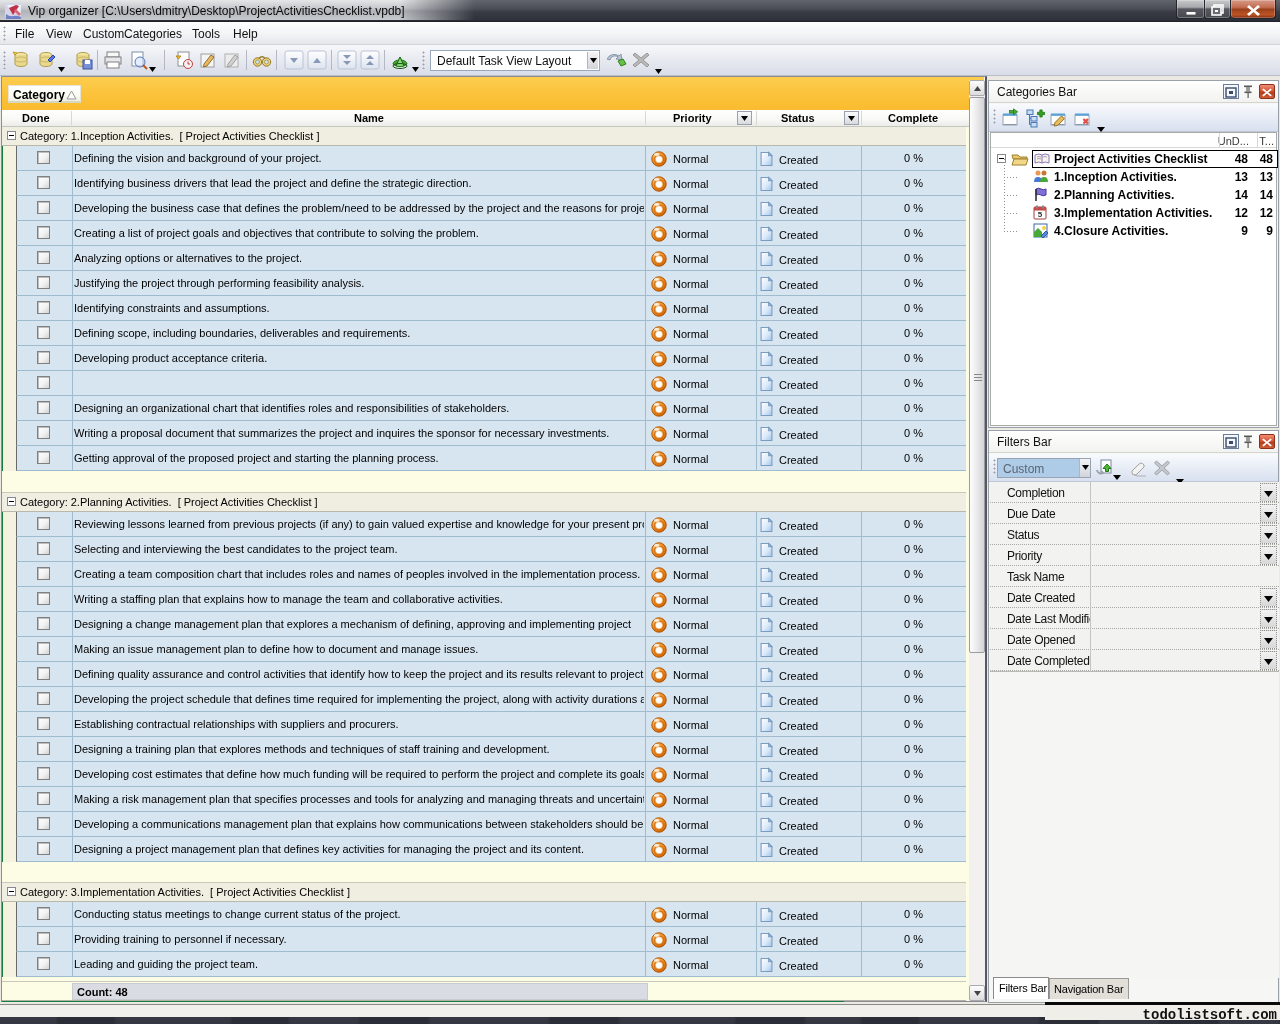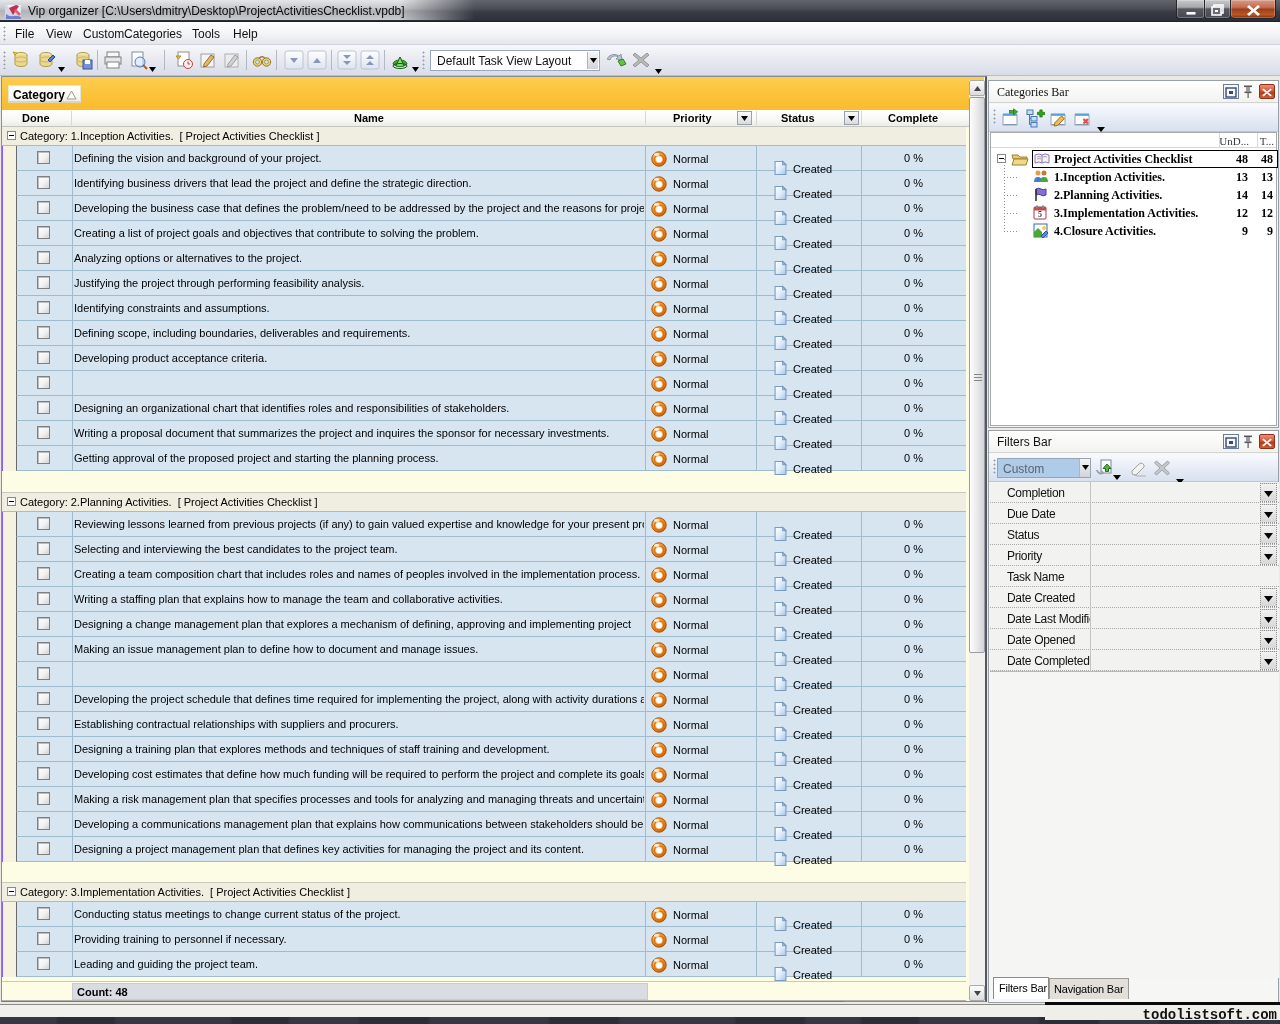--- a/index.html
+++ b/index.html
@@ -41,36 +41,36 @@
 #grid { position:absolute; left:1px; top:76px; width:986px; height:926px; background:#fdfce4; border:1px solid #8a8d94; border-right:2px solid #55585e; }
 #groupband { position:absolute; left:0; top:0; width:982px; height:33px; background:linear-gradient(to bottom,#fdcd4f 0%,#fbc138 60%,#fabc2f 100%); }
 #catbtn { position:absolute; left:6px; top:8px; width:73px; height:18px; background:linear-gradient(to bottom,#ffffff 0%,#fbfbf3 60%,#eeeee4 100%); border:1px solid #e6e4d4; border-bottom:2px solid #d8d5c0; }
 #catbtn b { position:absolute; left:4px; top:2px; font-size:12px; color:#000; }
 #catbtn svg { position:absolute; right:3px; top:4px; }
 #ghead { position:absolute; left:0; top:33px; width:982px; height:17px; background:linear-gradient(to bottom,#ffffff 0%,#f8f8f6 60%,#ebebe7 100%); border-bottom:1px solid #c6c6c0; font-weight:bold; font-size:11px; color:#000; }
 #ghead .h { position:absolute; top:2px; }
 #ghead .vline { position:absolute; top:1px; width:1px; height:14px; background:#d8d8d2; }
 .hdrop { position:absolute; top:1px; width:15px; height:14px; background:linear-gradient(to bottom,#fbfbfc,#d8dade); border:1px solid #9aa0ac; }
 .hdrop svg { display:block; margin:4px auto 0; }
-#gbody { position:absolute; left:0; top:50px; width:842px; height:875px; background:#8b5cf6; }
+#gbody { position:absolute; left:0; top:50px; width:842px; height:875px; background:#15803d; }
 .ygap { position:absolute; left:0; width:964px; background:#fdfce4; border-bottom:1px solid #c8c8bc; }
 .grow { position:absolute; left:0; width:964px; height:19px; background:#f0eee1; border-bottom:1px solid #b8b8ac; font-size:11px; }
 .minus { position:absolute; left:5px; top:4px; width:9px; height:9px; background:#fff; border:1px solid #848890; }
 .mh { position:absolute; left:1px; top:3px; width:5px; height:1px; background:#000; }
 .gt { position:absolute; left:18px; top:3px; color:#000; white-space:nowrap; }
 .drow { position:absolute; left:0; width:964px; height:25px; font-size:11px; color:#000; }
 .drow::before { content:""; position:absolute; left:1px; top:0; width:13px; height:25px; background:#f5f3e0; }
 .drow::after { content:""; position:absolute; left:14px; top:0; width:950px; height:25px; background:#d7e5f1; border-left:1px solid #6a6a6a; border-bottom:1px solid #9fbccf; }
 .drow > div, .drow > i { z-index:2; }
 .cb { position:absolute; left:35px; top:5px; width:13px; height:13px; background:linear-gradient(135deg,#ffffff 0%,#f2f2f2 55%,#d2d2d2 100%); border:1px solid #808080; box-shadow:inset 1px 1px 0 #bdbdbd; z-index:2; }
 .nm { position:absolute; left:72px; top:6px; width:570px; white-space:nowrap; overflow:hidden; z-index:2; }
 .pr { position:absolute; left:649px; top:5px; z-index:2; }
 .pr svg { vertical-align:-4px; }
 .pr span { margin-left:6px; }
-.st { position:absolute; left:758px; top:14px; z-index:2;margin-left:14px; }
+.st { position:absolute; left:758px; top:5px; z-index:2; }
 .st svg { vertical-align:-3px; }
 .st span { margin-left:6px; }
 .cp { position:absolute; left:859px; top:6px; width:105px; text-align:center; z-index:2; }
 .vl { position:absolute; top:0; width:1px; height:25px; background:#9fbccf; z-index:3; }
 #countrow { position:absolute; left:0; top:855px; width:964px; height:19px; background:#fdfce4; border-bottom:1px solid #b0b0a8;padding-left:36px; }
 #countbox { position:absolute; left:70px; top:1px; width:576px; height:17px; background:#d9dde3; border:1px solid #c8ccd2; }
 #countbox b { position:absolute; left:4px; top:2px; font-size:11px; }
 
 
 #vscroll { position:absolute; left:967px; top:3px; width:16px; height:921px; background:#f2f1ef; }
@@ -83,21 +83,21 @@
 
 .panel { position:absolute; left:988px; width:291px; background:#f6f6f4; border:1px solid #9aa0a8; }
 .ptitle { position:absolute; left:0; top:0; width:100%; height:22px; background:linear-gradient(to bottom,#ffffff,#f2f2f0); border-bottom:1px solid #d4d4d0; }
 .ptitle span { position:absolute; left:8px; top:4px; font-size:12px; color:#111; }
 .pbtns { position:absolute; right:3px; top:3px; display:flex; gap:2px; }
 .pb { width:16px; height:15px; }
 .pb-rest { background:#f4f7fb; border:1px solid #6a7c9c; }
 .pb-close { background:linear-gradient(to bottom,#f08f77,#d0502e 50%,#b03c1c 55%,#cf5e38); border:1px solid #8e3018; border-radius:2px; }
 .ptool { position:absolute; left:0; width:100%; height:28px; background:linear-gradient(to bottom,#f8fafd 0%,#e8edf6 50%,#d8e0ef 100%); border-bottom:1px solid #c0c6d4; }
 
-#catpanel { top:80px; height:348px;font-family:Liberation Serif, serif; }
+#catpanel { top:80px; height:348px; }
 #cattree { position:absolute; left:1px; top:51px; width:287px; height:294px; background:#fff; border:1px solid #a8aaa8; }
 #cattree .thead { position:absolute; left:0; top:0; width:100%; height:15px; border-bottom:1px solid #d8d8d4; font-size:11px; color:#3a3a3a; }
 .trow { position:absolute; left:0; width:100%; height:18px; font-size:12px; font-weight:bold; }
 .trow .lbl { position:absolute; top:2px; white-space:nowrap; }
 .trow .n1 { position:absolute; right:28px; top:2px; width:30px; text-align:right; }
 .trow .n2 { position:absolute; right:3px; top:2px; width:20px; text-align:right; }
 
 #filtpanel { top:430px; height:573px; }
 #custom { position:absolute; left:8px; top:4px; width:94px; height:20px; background:#aecbe8; border:1px solid #98a4b4; }
 #custom span { position:absolute; left:5px; top:3px; font-size:12px; color:#5a6570; }
@@ -709,20 +709,21 @@
             <path d="M8 1 l3 3 h-3 z" fill="#b8d0e8" stroke="#7a9cc0" stroke-width="1"></path>
           </svg><span>Created</span></div>
 <div class="cp">0 %</div>
 <i class="vl" style="left:70px"></i>
         <i class="vl" style="left:643px"></i>
         <i class="vl" style="left:754px"></i>
         <i class="vl" style="left:859px"></i>
 </div>
 <div class="drow" style="top:535px">
 <div class="cb"></div>
+<div class="nm">Defining quality assurance and control activities that identify how to keep the project and its results relevant to project</div>
 <div class="pr"><svg width="16" height="16" viewBox="0 0 15 15">
             <circle cx="7.5" cy="7.5" r="6.8" fill="url(#ball)" stroke="#a85000" stroke-width="0.8"></circle>
             <circle cx="7.5" cy="7.8" r="4.6" fill="#c96a10"></circle>
             <circle cx="7.5" cy="7.8" r="3.1" fill="#ffffff"></circle>
             <circle cx="7.5" cy="7.8" r="3.4" fill="none" stroke="#f8c888" stroke-width="0.7"></circle>
             <ellipse cx="5.4" cy="3.2" rx="2.6" ry="1.4" fill="rgba(255,245,225,0.85)"></ellipse>
           </svg><span>Normal</span></div>
 <div class="st"><svg width="13" height="16" viewBox="0 0 12 14">
             <path d="M1 1 h7 l3 3 v9 h-10 z" fill="url(#doc)" stroke="#7a9cc0" stroke-width="1"></path>
             <path d="M8 1 l3 3 h-3 z" fill="#b8d0e8" stroke="#7a9cc0" stroke-width="1"></path>

